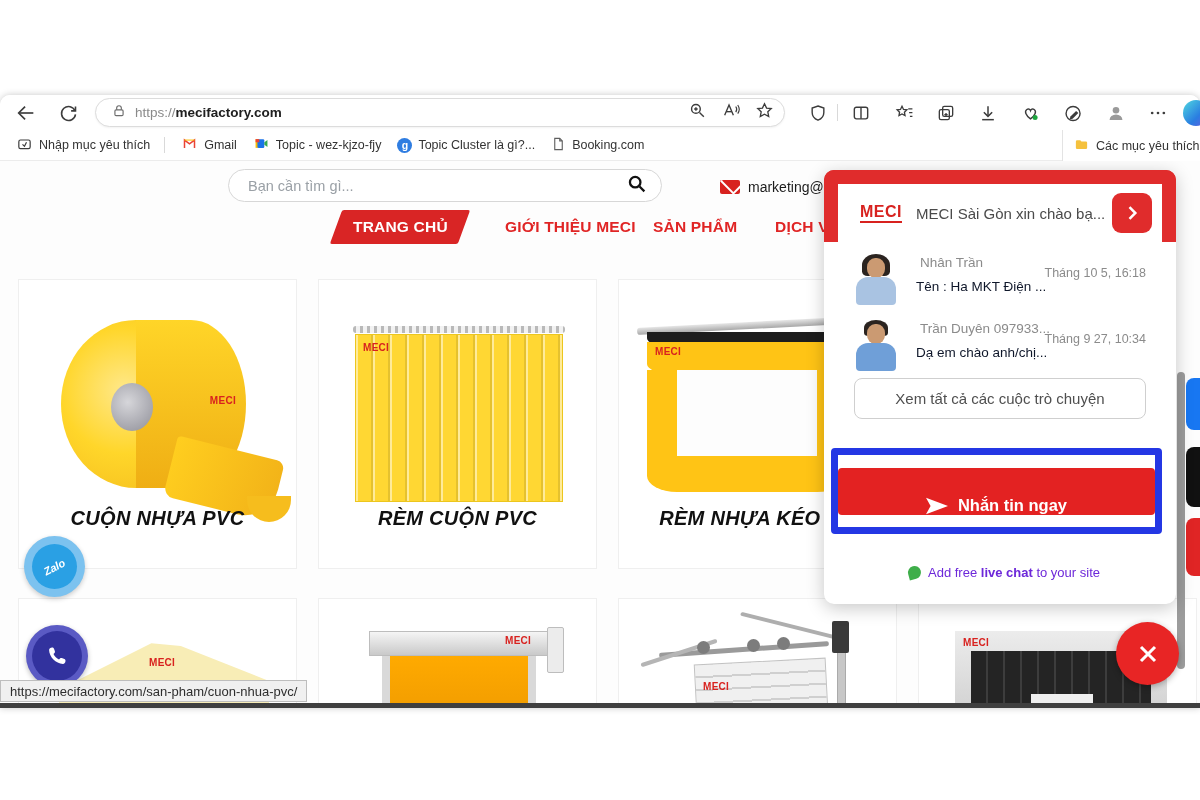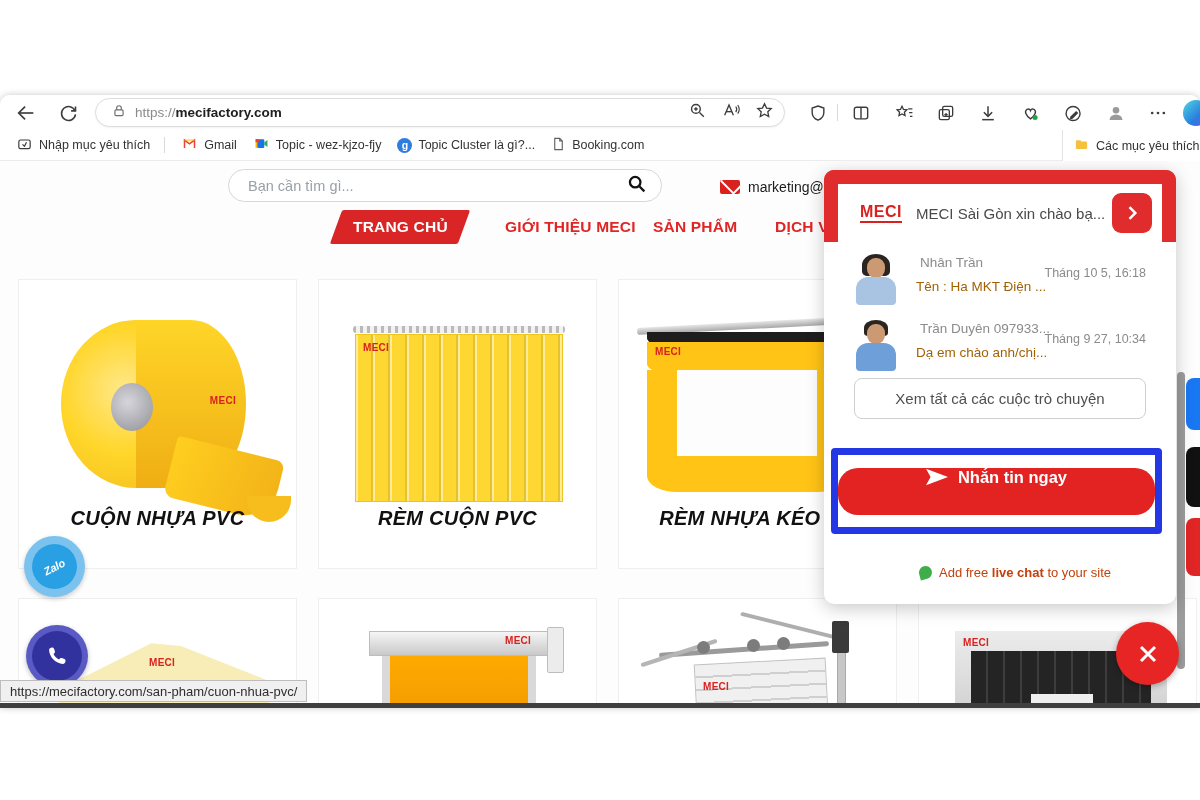--- a/index.html
+++ b/index.html
@@ -145,32 +145,32 @@
   .chat-brand { color:#d8221f; font-weight:900; font-size:16px; letter-spacing:.5px; border-bottom:2px solid #d8221f; line-height:1.1; }
   .chat-title { font-size:15px; color:#4a4a4a; margin-left:14px; flex:1; }
   .chat-open  { width:40px; height:40px; background:#e02c2c; border-radius:9px; display:flex; align-items:center; justify-content:center; }
 
   .chat-row { position:absolute; left:30px; width:292px; height:56px; }
   .avatar { position:absolute; left:0; top:2px; width:44px; height:52px; }
   .av-hair { position:absolute; left:10px; top:0; width:24px; height:16px; border-radius:50% 50% 20% 20%; background:#2b2420; }
   .av-head { position:absolute; left:13px; top:4px; width:18px; height:20px; border-radius:45%; background:#cb9a72; }
   .av-body { position:absolute; left:2px; top:23px; width:40px; height:28px; border-radius:12px 12px 4px 4px; }
   .chat-name { position:absolute; left:66px; top:3px; font-size:13.5px; color:#8b8b8b; }
-  .chat-msg  { position:absolute; left:62px; top:27px; font-size:13.5px; color:#a16207; }
+  .chat-msg  { position:absolute; left:62px; top:27px; font-size:13.5px; color:#0f172a; }
   .chat-time { position:absolute; right:0; top:14px; font-size:12.5px; color:#8b8b8b; }
 
   .view-all { position:absolute; left:30px; top:208px; width:292px; height:41px; border:1px solid #cfcfcf; border-radius:8px;
               background:#fff; display:flex; align-items:center; justify-content:center; font-size:15px; color:#4f4f4f; }
 
   .blue-hl { position:absolute; left:7px; top:278px; width:331px; height:86px; border:7px solid #2437e4; border-radius:4px;
              display:flex; align-items:center; justify-content:center; background:#fff; }
-  .cta-btn { width:344px; height:47px; background:#e32222; border-radius:20px; display:flex; align-items:flex-start; justify-content:center;
+  .cta-btn { width:344px; height:47px; background:#e32222; border-radius:4px; display:flex; align-items:flex-end; justify-content:center;
              gap:10px; color:#fff; font-size:16.5px; font-weight:bold; }
 
-  .chat-footer { position:absolute; left:15px; top:395px; width:352px; text-align:center; font-size:13px; color:#c2410c; }
+  .chat-footer { position:absolute; left:4px; top:395px; width:352px; text-align:center; font-size:13px; color:#6d28d9; }
   .tawk-leaf { display:inline-block; width:13px; height:13px; background:#3fae4a; border-radius:60% 60% 60% 0;
                transform:rotate(-15deg); margin-right:7px; vertical-align:-2px; }
 </style>
 </head>
 <body>
 
 <div class="window">
 
   <div class="toolbar">
     <div class="tb-icon" style="left:14px">

